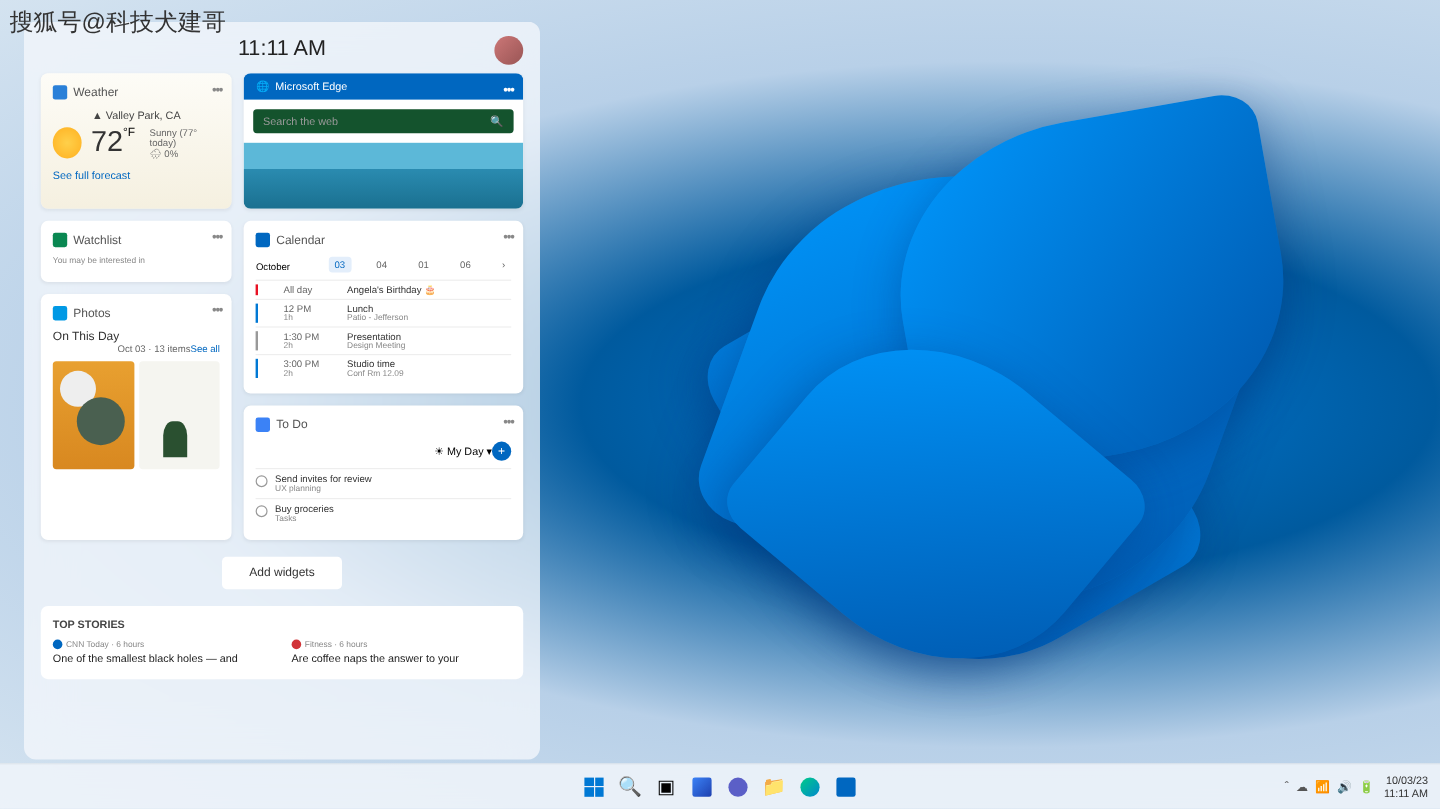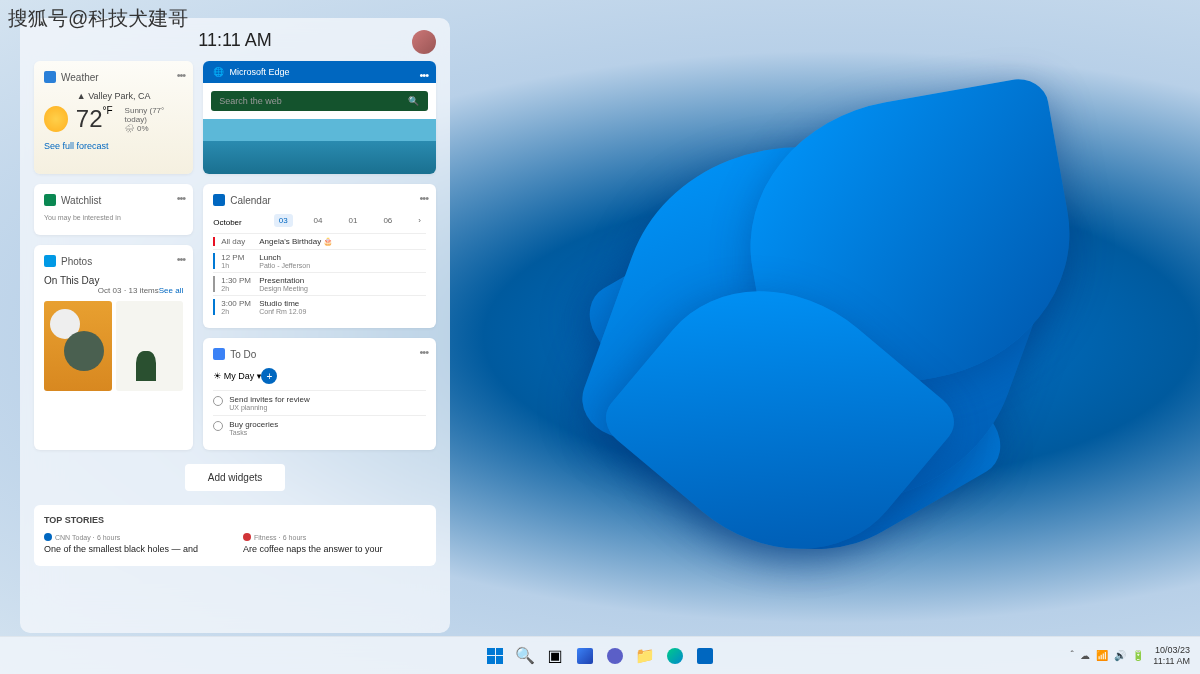--- a/index.html
+++ b/index.html
@@ -36,36 +36,36 @@
 .bing-caption{background:#0067c0;padding:5px 10px;font-size:8px;color:#fff}
 .stocks-row{display:flex;justify-content:space-between;font-size:9px;padding:3px 0}
 .stocks-name{color:#333;font-weight:500}
 .stocks-sub{font-size:7px;color:#888}
 .stocks-val{color:#444}
 .stocks-chg{font-size:8px}
 .red{color:#d13438}.green{color:#107c10}
 .cal-tabs{display:flex;gap:16px;font-size:8px;margin-bottom:6px;align-items:flex-end}
 .cal-tab{padding:2px 5px;border-radius:3px;color:#666}
 .cal-tab.active{background:#e3eefb;color:#0067c0}
-.cal-item{display:flex;gap:6px;padding:3px 0;border-top:1px solid #eee;font-size:8px}
+.cal-item{display:flex;gap:21px;padding:3px 0;border-top:1px solid #eee;font-size:8px}
 .cal-bar{width:2px;background:#e81123;flex-shrink:0}
 .cal-bar.b{background:#0078d4}.cal-bar.g{background:#999}
 .cal-time{color:#666;width:32px;flex-shrink:0}
 .cal-title{color:#333;font-weight:500}
 .cal-sub{color:#888;font-size:7px}
 .photos-sub{display:flex;justify-content:flex-end;font-size:8px;color:#666;margin-bottom:6px}
 .photos-link{color:#0067c0}
 .photos-grid{display:flex;gap:4px}
 .photo{flex:1;height:90px;border-radius:3px}
 .ph1{background:linear-gradient(180deg,#e8a030,#d88820);position:relative}
 .ph1::after{content:"";position:absolute;width:40px;height:40px;border-radius:50%;background:#4a6050;top:30px;left:20px}
 .ph1::before{content:"";position:absolute;width:30px;height:30px;border-radius:50%;background:#eee;top:8px;left:6px}
 .ph2{background:#f5f5f0;position:relative}
 .ph2::after{content:"";position:absolute;width:20px;height:30px;background:#2a5030;bottom:10px;left:20px;border-radius:40% 40% 0 0}
-.todo-head{display:flex;justify-content:flex-start;align-items:center;font-size:9px;margin-bottom:6px}
+.todo-head{display:flex;justify-content:flex-end;align-items:center;font-size:9px;margin-bottom:6px}
 .todo-add{width:16px;height:16px;border-radius:50%;background:#0067c0;color:#fff;display:flex;align-items:center;justify-content:center;font-size:10px}
 .todo-item{display:flex;gap:6px;padding:4px 0;border-top:1px solid #eee;font-size:8px}
 .todo-check{width:10px;height:10px;border:1px solid #999;border-radius:50%;flex-shrink:0;margin-top:1px}
 .add-widgets{grid-column:1/3;text-align:center;padding:8px;font-size:10px;color:#333;background:#fff;border-radius:4px;width:100px;margin:4px auto}
 .stories{grid-column:1/3;background:#fff;border-radius:6px;padding:10px}
 .stories-title{font-size:9px;font-weight:600;color:#444;margin-bottom:8px}
 .stories-grid{display:flex;gap:16px}
 .story{flex:1}
 .story-src{font-size:7px;color:#888;margin-bottom:3px;display:flex;align-items:center;gap:3px}
 .story-dot{width:8px;height:8px;border-radius:50%}

